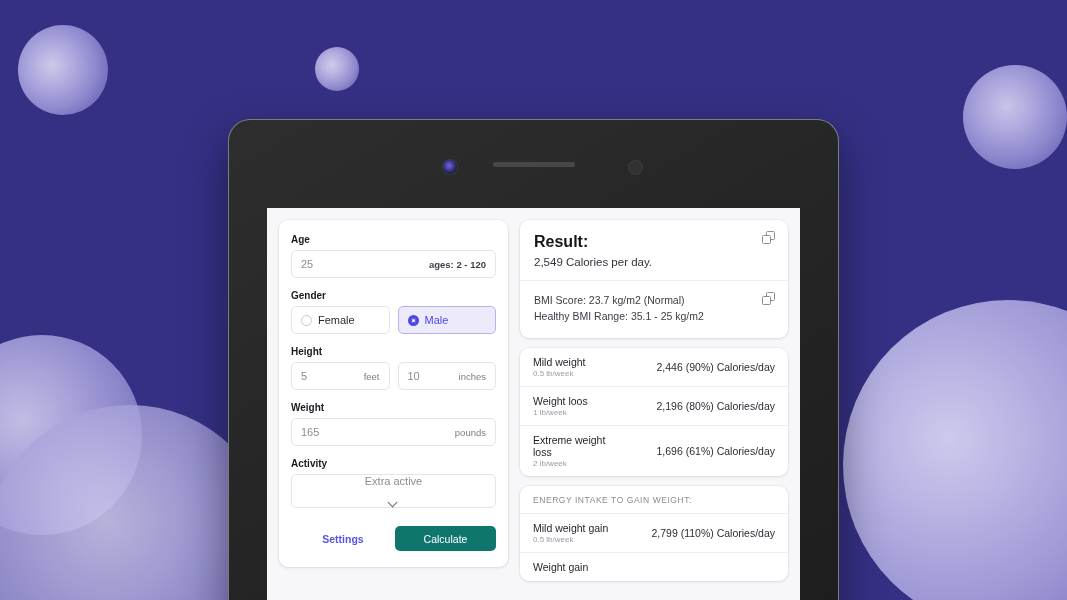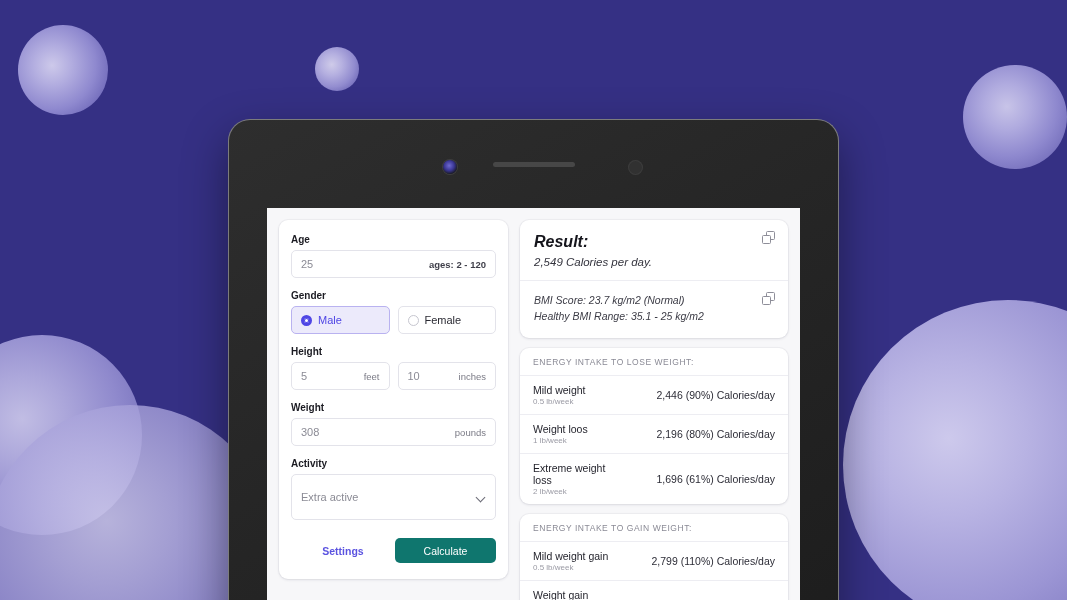--- a/index.html
+++ b/index.html
@@ -134,23 +134,23 @@
     border:1.5px solid #c6c6cf; background:#fff; flex:0 0 auto;
   }
   .radio-opt.active .radio-dot {
     border:3px solid #4f46e5; background:#fff;
     box-shadow:0 0 0 1px #4f46e5 inset;
   }
   .radio-label { font-size:11px; color:#2a2a33; }
   .radio-opt.active .radio-label { color:#4f46e5; }
 
   .select-box {
-    height:46px; border:1px solid #e3e3ea; border-radius:5px;
+    height:34px; border:1px solid #e3e3ea; border-radius:5px;
     display:flex; align-items:center; justify-content:space-between;
-    padding:0 9px; background:#fff;
+    padding:0 9px; background:#fff;flex-direction:column;
   }
   .select-val { font-size:11px; color:#8b8b95; }
   .chev { width:9px; height:9px; position:relative; }
   .chev::before {
     content:""; position:absolute; left:0; top:1px;
     width:6px; height:6px;
     border-right:1.4px solid #6b6b76; border-bottom:1.4px solid #6b6b76;
     transform:rotate(45deg);
   }
 
@@ -165,21 +165,21 @@
   }
   .btn-calc {
     width:101px; height:25px; border-radius:5px;
     background:#0f766e; color:#fff;
     font-size:10.5px; display:flex; align-items:center; justify-content:center;
     cursor:pointer; border:none;
     font-family:inherit;
   }
 
   
-  .result-card { padding:0; flex:0 0 auto;font-style:italic; }
+  .result-card { padding:0; flex:0 0 auto; }
   .result-top { padding:13px 14px 12px 14px; position:relative; }
   .result-title { font-size:16px; font-weight:bold; color:#15151c; }
   .result-sub { font-size:11.5px; color:#33333d; margin-top:5px; }
   .result-bmi {
     border-top:1px solid #ededf2;
     padding:12px 14px 13px 14px; position:relative;
   }
   .bmi-line { font-size:10.5px; color:#3c3c46; line-height:1.5; }
 
   .copy-icon {
@@ -236,45 +236,45 @@
       <div class="card form-card">
 
         <div class="field-label">Age</div>
         <div class="input-box">
           <span class="input-val">25</span>
           <span class="input-unit">ages: 2 - 120</span>
         </div>
 
         <div class="field-label sp">Gender</div>
         <div class="gender-row">
+          <div class="radio-opt">
+            <span class="radio-dot"></span>
+            <span class="radio-label">Female</span>
+          </div>
           <div class="radio-opt active">
             <span class="radio-dot"></span>
             <span class="radio-label">Male</span>
-          </div>
-          <div class="radio-opt">
-            <span class="radio-dot"></span>
-            <span class="radio-label">Female</span>
           </div>
         </div>
 
         <div class="field-label sp">Height</div>
         <div class="row2">
           <div class="input-box">
             <span class="input-val">5</span>
             <span class="input-unit light">feet</span>
           </div>
           <div class="input-box">
             <span class="input-val">10</span>
             <span class="input-unit light">inches</span>
           </div>
         </div>
 
         <div class="field-label sp">Weight</div>
         <div class="input-box">
-          <span class="input-val">308</span>
+          <span class="input-val">165</span>
           <span class="input-unit light">pounds</span>
         </div>
 
         <div class="field-label sp">Activity</div>
         <div class="select-box">
           <span class="select-val">Extra active</span>
           <span class="chev"></span>
         </div>
 
         <div class="actions">
@@ -298,21 +298,20 @@
             <div class="bmi-line">BMI Score: 23.7 kg/m2 (Normal)</div>
             <div class="bmi-line">Healthy BMI Range: 35.1 - 25 kg/m2</div>
             <div class="copy-icon">
               <span class="sq back"></span>
               <span class="sq front"></span>
             </div>
           </div>
         </div>
 
         <div class="card table-card">
-          <div class="table-head">ENERGY INTAKE TO LOSE WEIGHT:</div>
           <div class="table-row">
             <div>
               <div class="tr-name">Mild weight</div>
               <div class="tr-sub">0.5 lb/week</div>
             </div>
             <div class="tr-val">2,446 (90%) Calories/day</div>
           </div>
           <div class="table-row">
             <div>
               <div class="tr-name">Weight loos</div>

